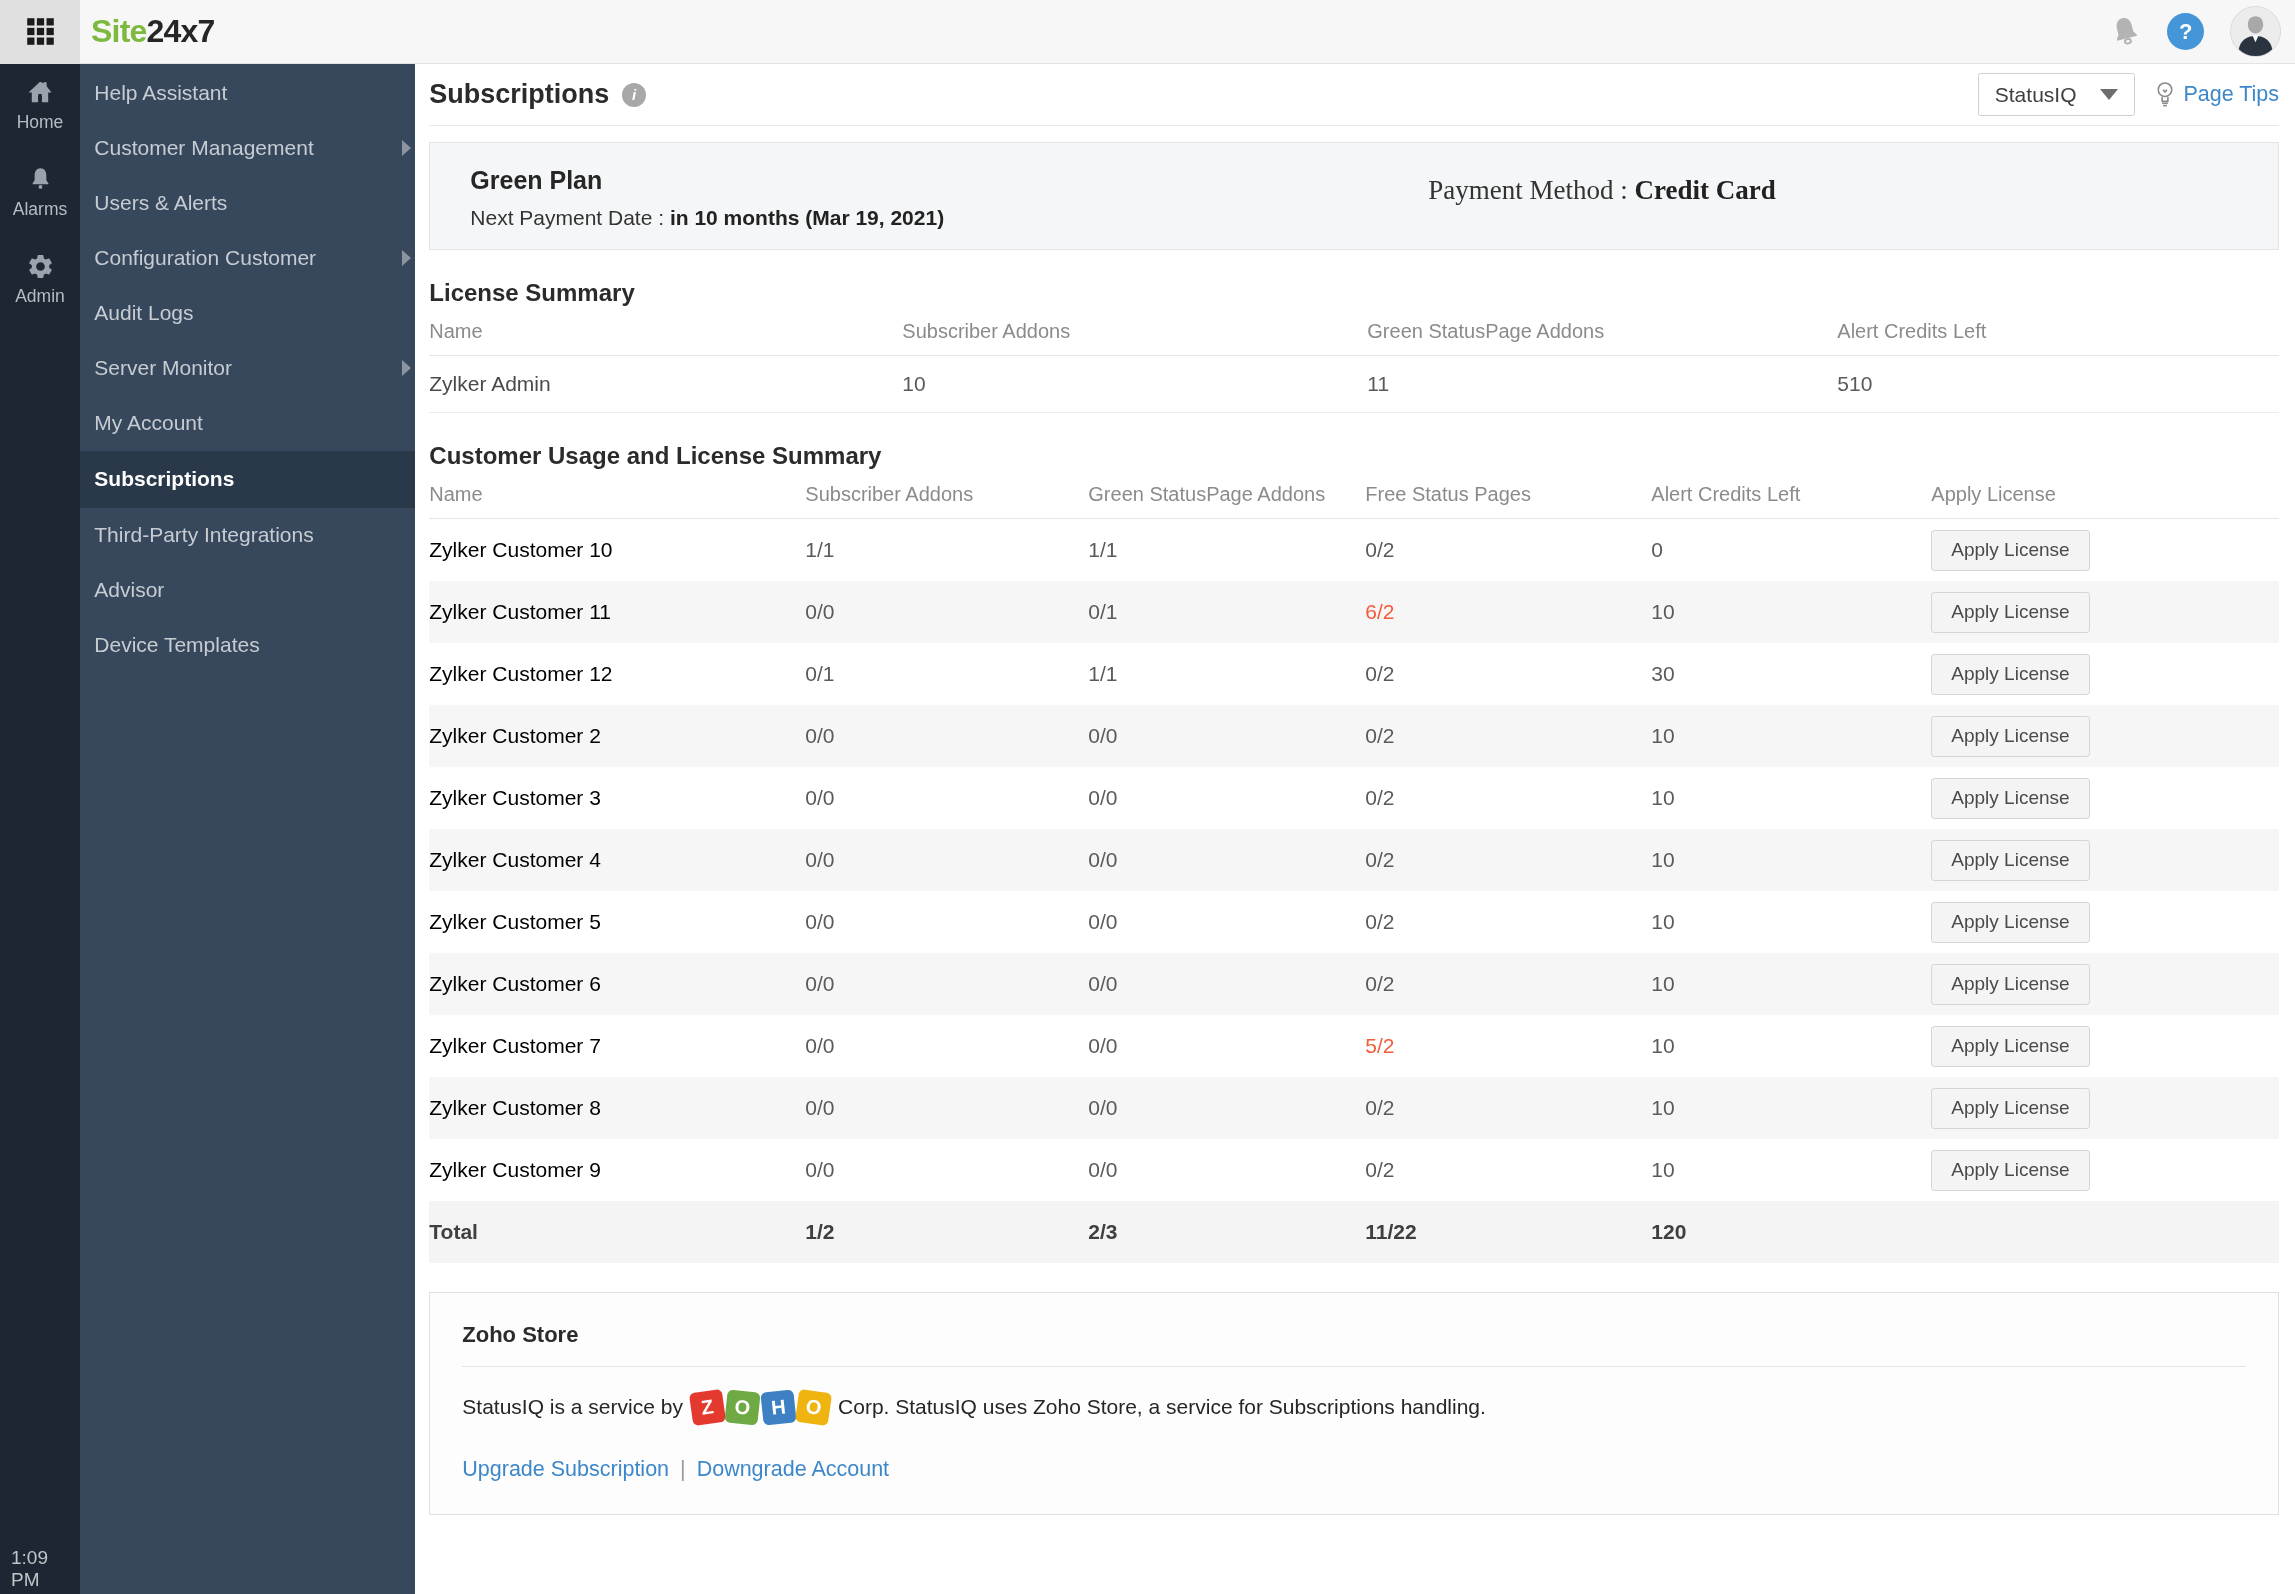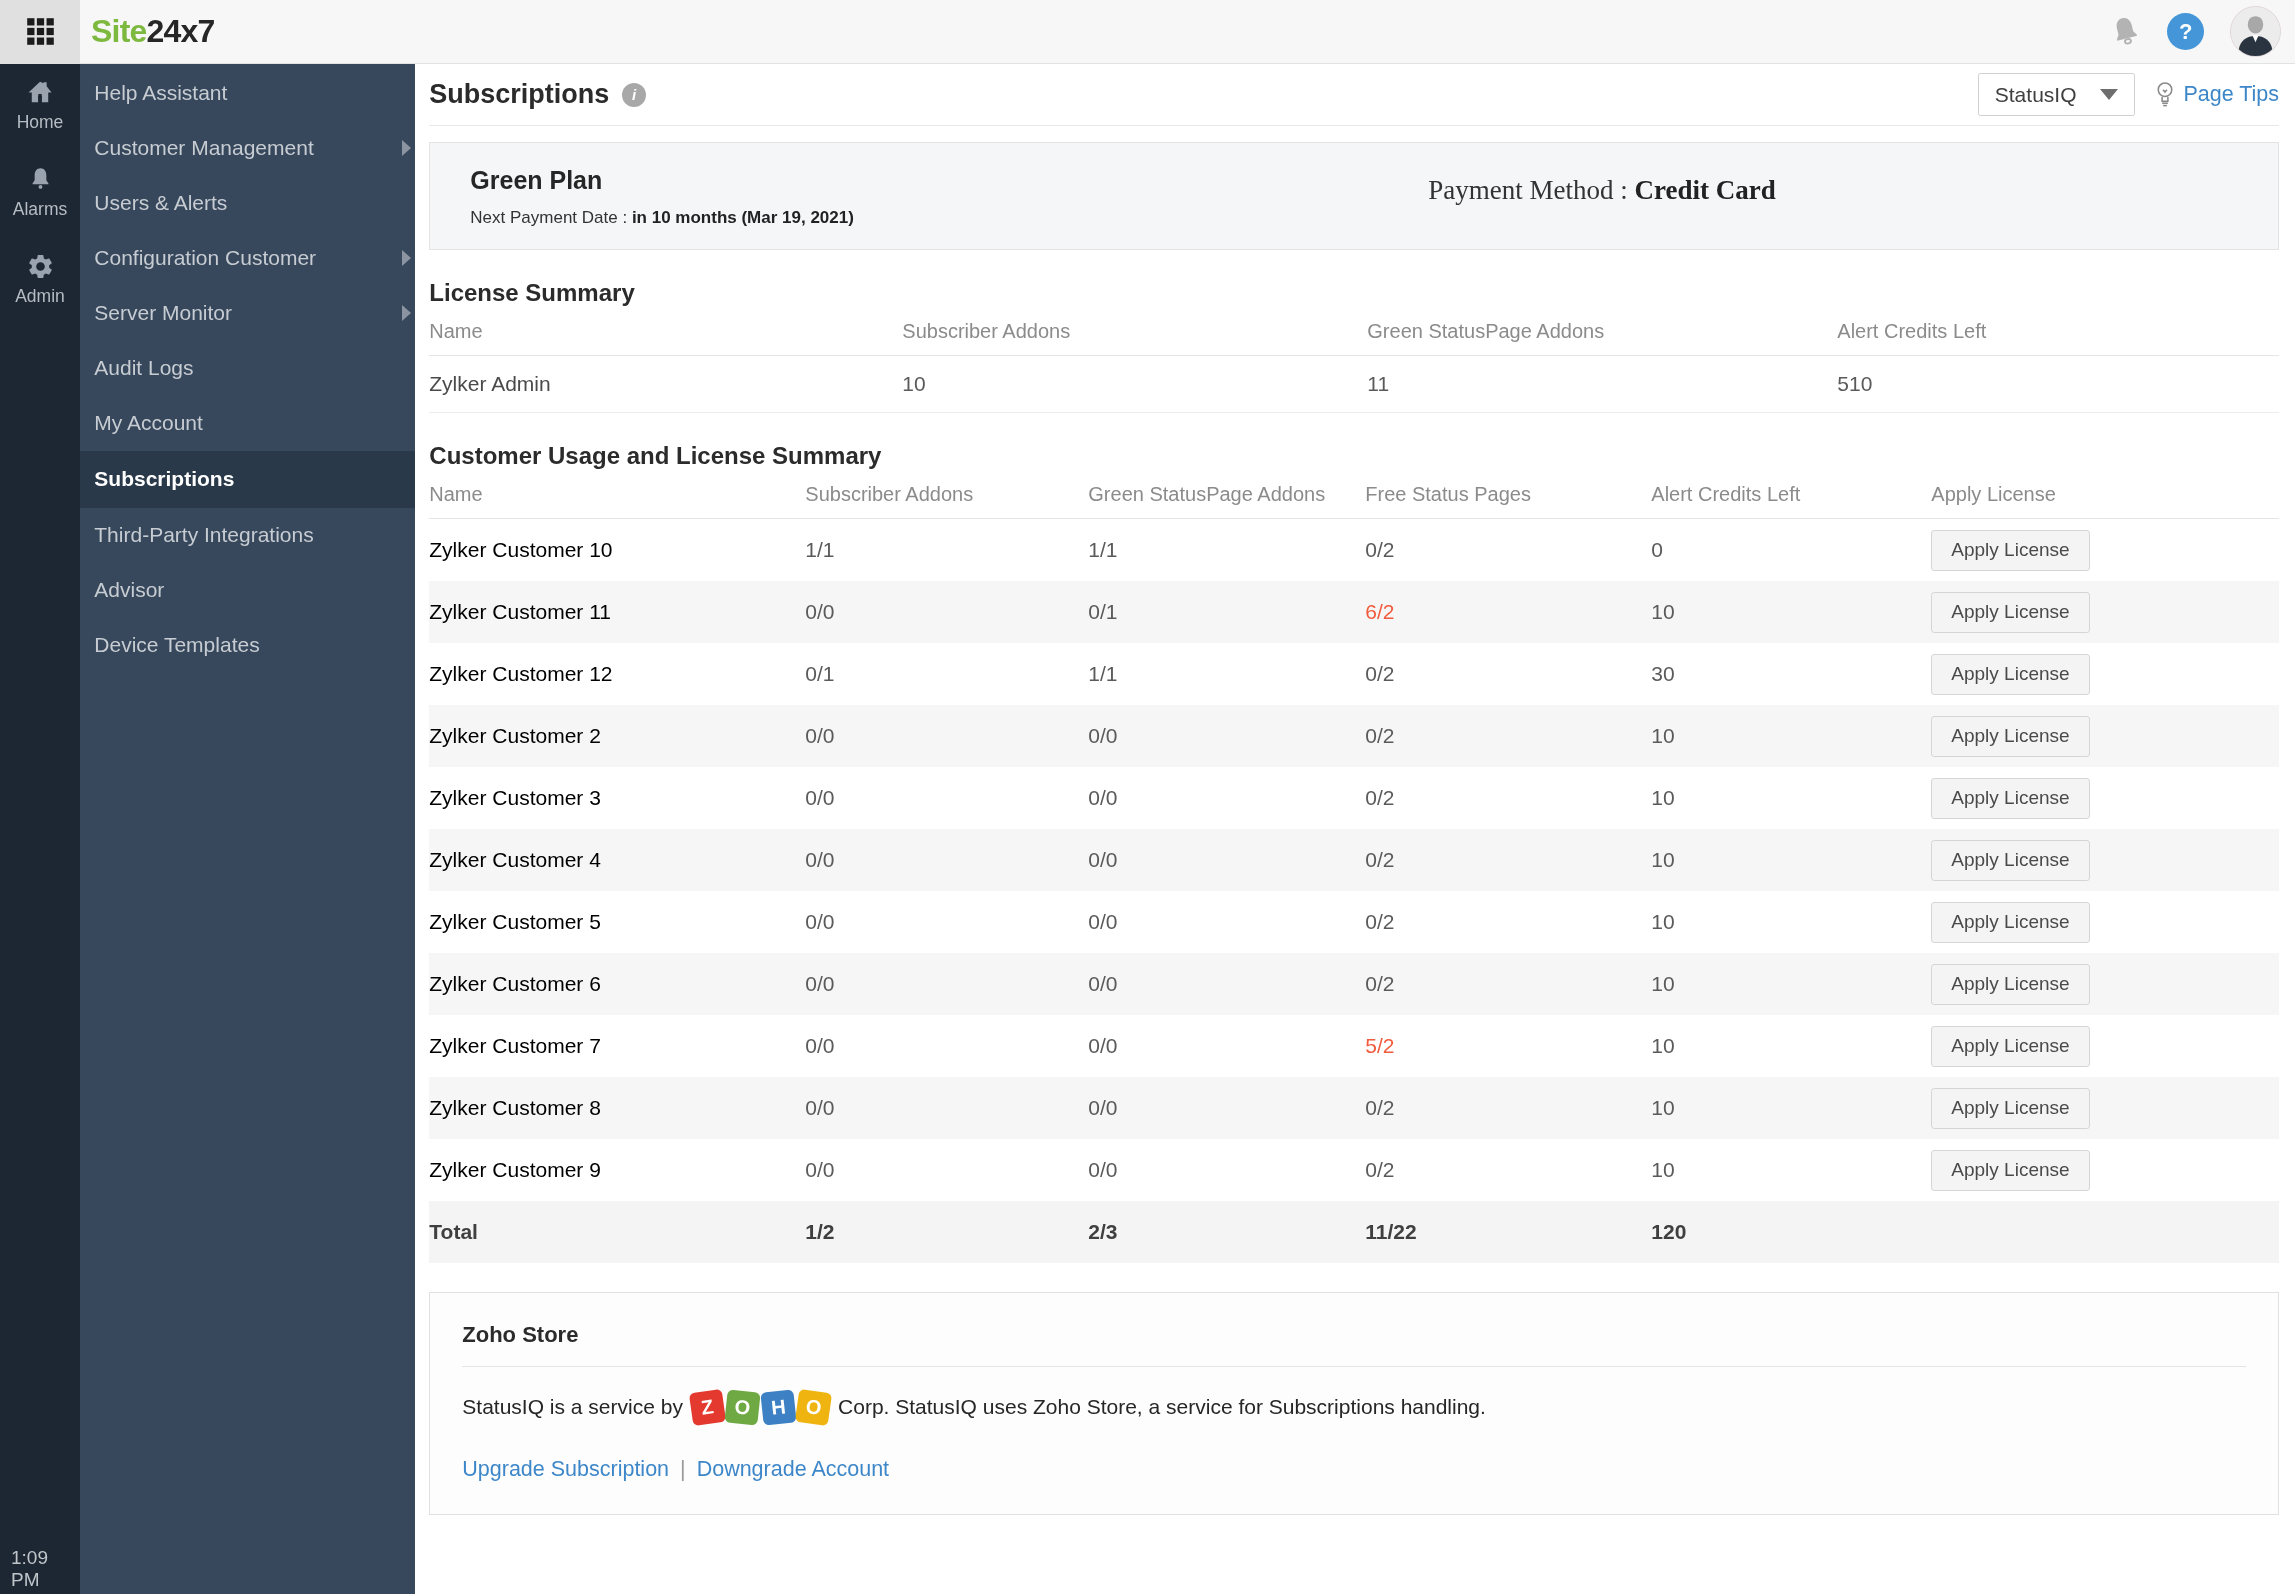--- a/index.html
+++ b/index.html
@@ -74,21 +74,21 @@
   .caret-down { width: 0; height: 0; border-left: 9.6px solid transparent; border-right: 9.6px solid transparent; border-top: 11px solid #6e6e6e; }
   .page-tips { display: flex; align-items: center; gap: 6.4px; cursor: pointer; }
   .page-tips .txt { color: #3d87c9; font-size: 21.5px; }
 
   
   .plan-box {
     margin-top: 16px; height: 108px; background: #f5f6f7; border: 0.8px solid #e3e3e3;
     position: relative; padding: 21px 0 0 40px;
   }
   .plan-name { font-size: 25px; font-weight: 700; color: #262626; line-height: 32px; }
-  .plan-next { margin-top: 8px; font-size: 17px; color: #333; line-height: 27px; }
+  .plan-next { margin-top: 8px; font-size: 21px; color: #333; line-height: 27px; }
   .plan-next .bold { font-weight: 700; color: #222; }
   .plan-payment { position: absolute; left: 998px; top: 32px; font-size: 27px; color: #333; font-family: Liberation Serif, serif; }
   .plan-payment .bold { font-weight: 700; color: #222; }
 
   
   .section-title { margin-top: 29px; font-size: 24px; font-weight: 600; color: #2b2b2b; }
   .ls-grid { display: grid; grid-template-columns: 473px 465px 470px 1fr; align-items: center; }
   .cust-grid { display: grid; grid-template-columns: 376px 283px 277px 286px 280px 1fr; align-items: center; }
   .thead { height: 49px; border-bottom: 0.8px solid #e5e5e5; }
   .thead > div { font-size: 20px; color: #8b8b8b; }
@@ -216,27 +216,27 @@
         <span>Users &amp; Alerts</span>
 
       </div>
 
       <div class="side-item">
         <span>Configuration Customer</span>
         <span class="chev" style="display: block;"></span>
       </div>
 
       <div class="side-item">
+        <span>Audit Logs</span>
+
+      </div>
+
+      <div class="side-item">
         <span>Server Monitor</span>
         <span class="chev" style="display: block;"></span>
-      </div>
-
-      <div class="side-item">
-        <span>Audit Logs</span>
-
       </div>
 
       <div class="side-item">
         <span>My Account</span>
 
       </div>
 
       <div class="side-item selected">
         <span>Subscriptions</span>
 

